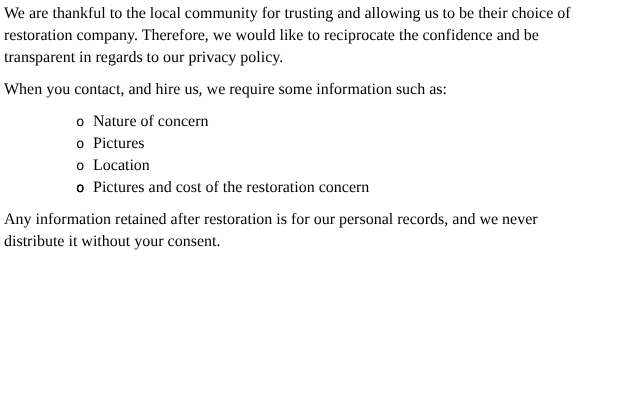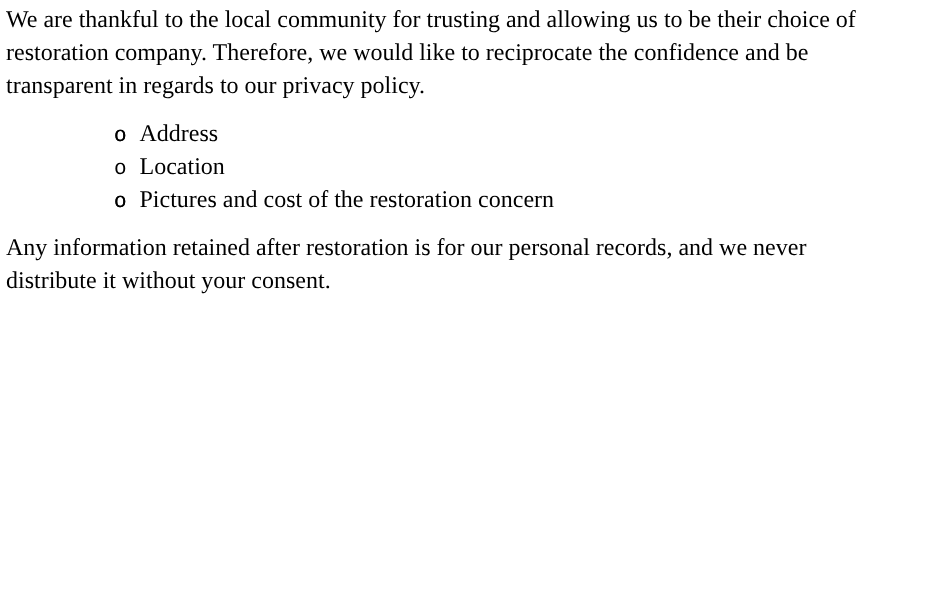--- a/index.html
+++ b/index.html
@@ -46,28 +46,30 @@
   }
 </style>
 </head>
 <body>
 
 <div class="page">
 
   <p class="para">We are thankful to the local community for trusting and allowing us to be their choice of restoration company. Therefore, we would like to reciprocate the confidence and be transparent in regards to our privacy policy.</p>
 
 
+  <p class="para">When you contact, and hire us, we require some information such as:</p>
 
   <ul class="info-list">
     <li class="item">
       <span class="marker">o</span>
+      <span class="item-text">Nature of concern</span>
     </li>
     <li class="item">
       <span class="marker">o</span>
-      <span class="item-text">Address</span>
+      <span class="item-text">Pictures</span>
     </li>
     <li class="item">
       <span class="marker">o</span>
       <span class="item-text">Location</span>
     </li>
     <li class="item">
       <span class="marker">o</span>
     </li>
     <li class="item">
       <span class="marker">o</span>

